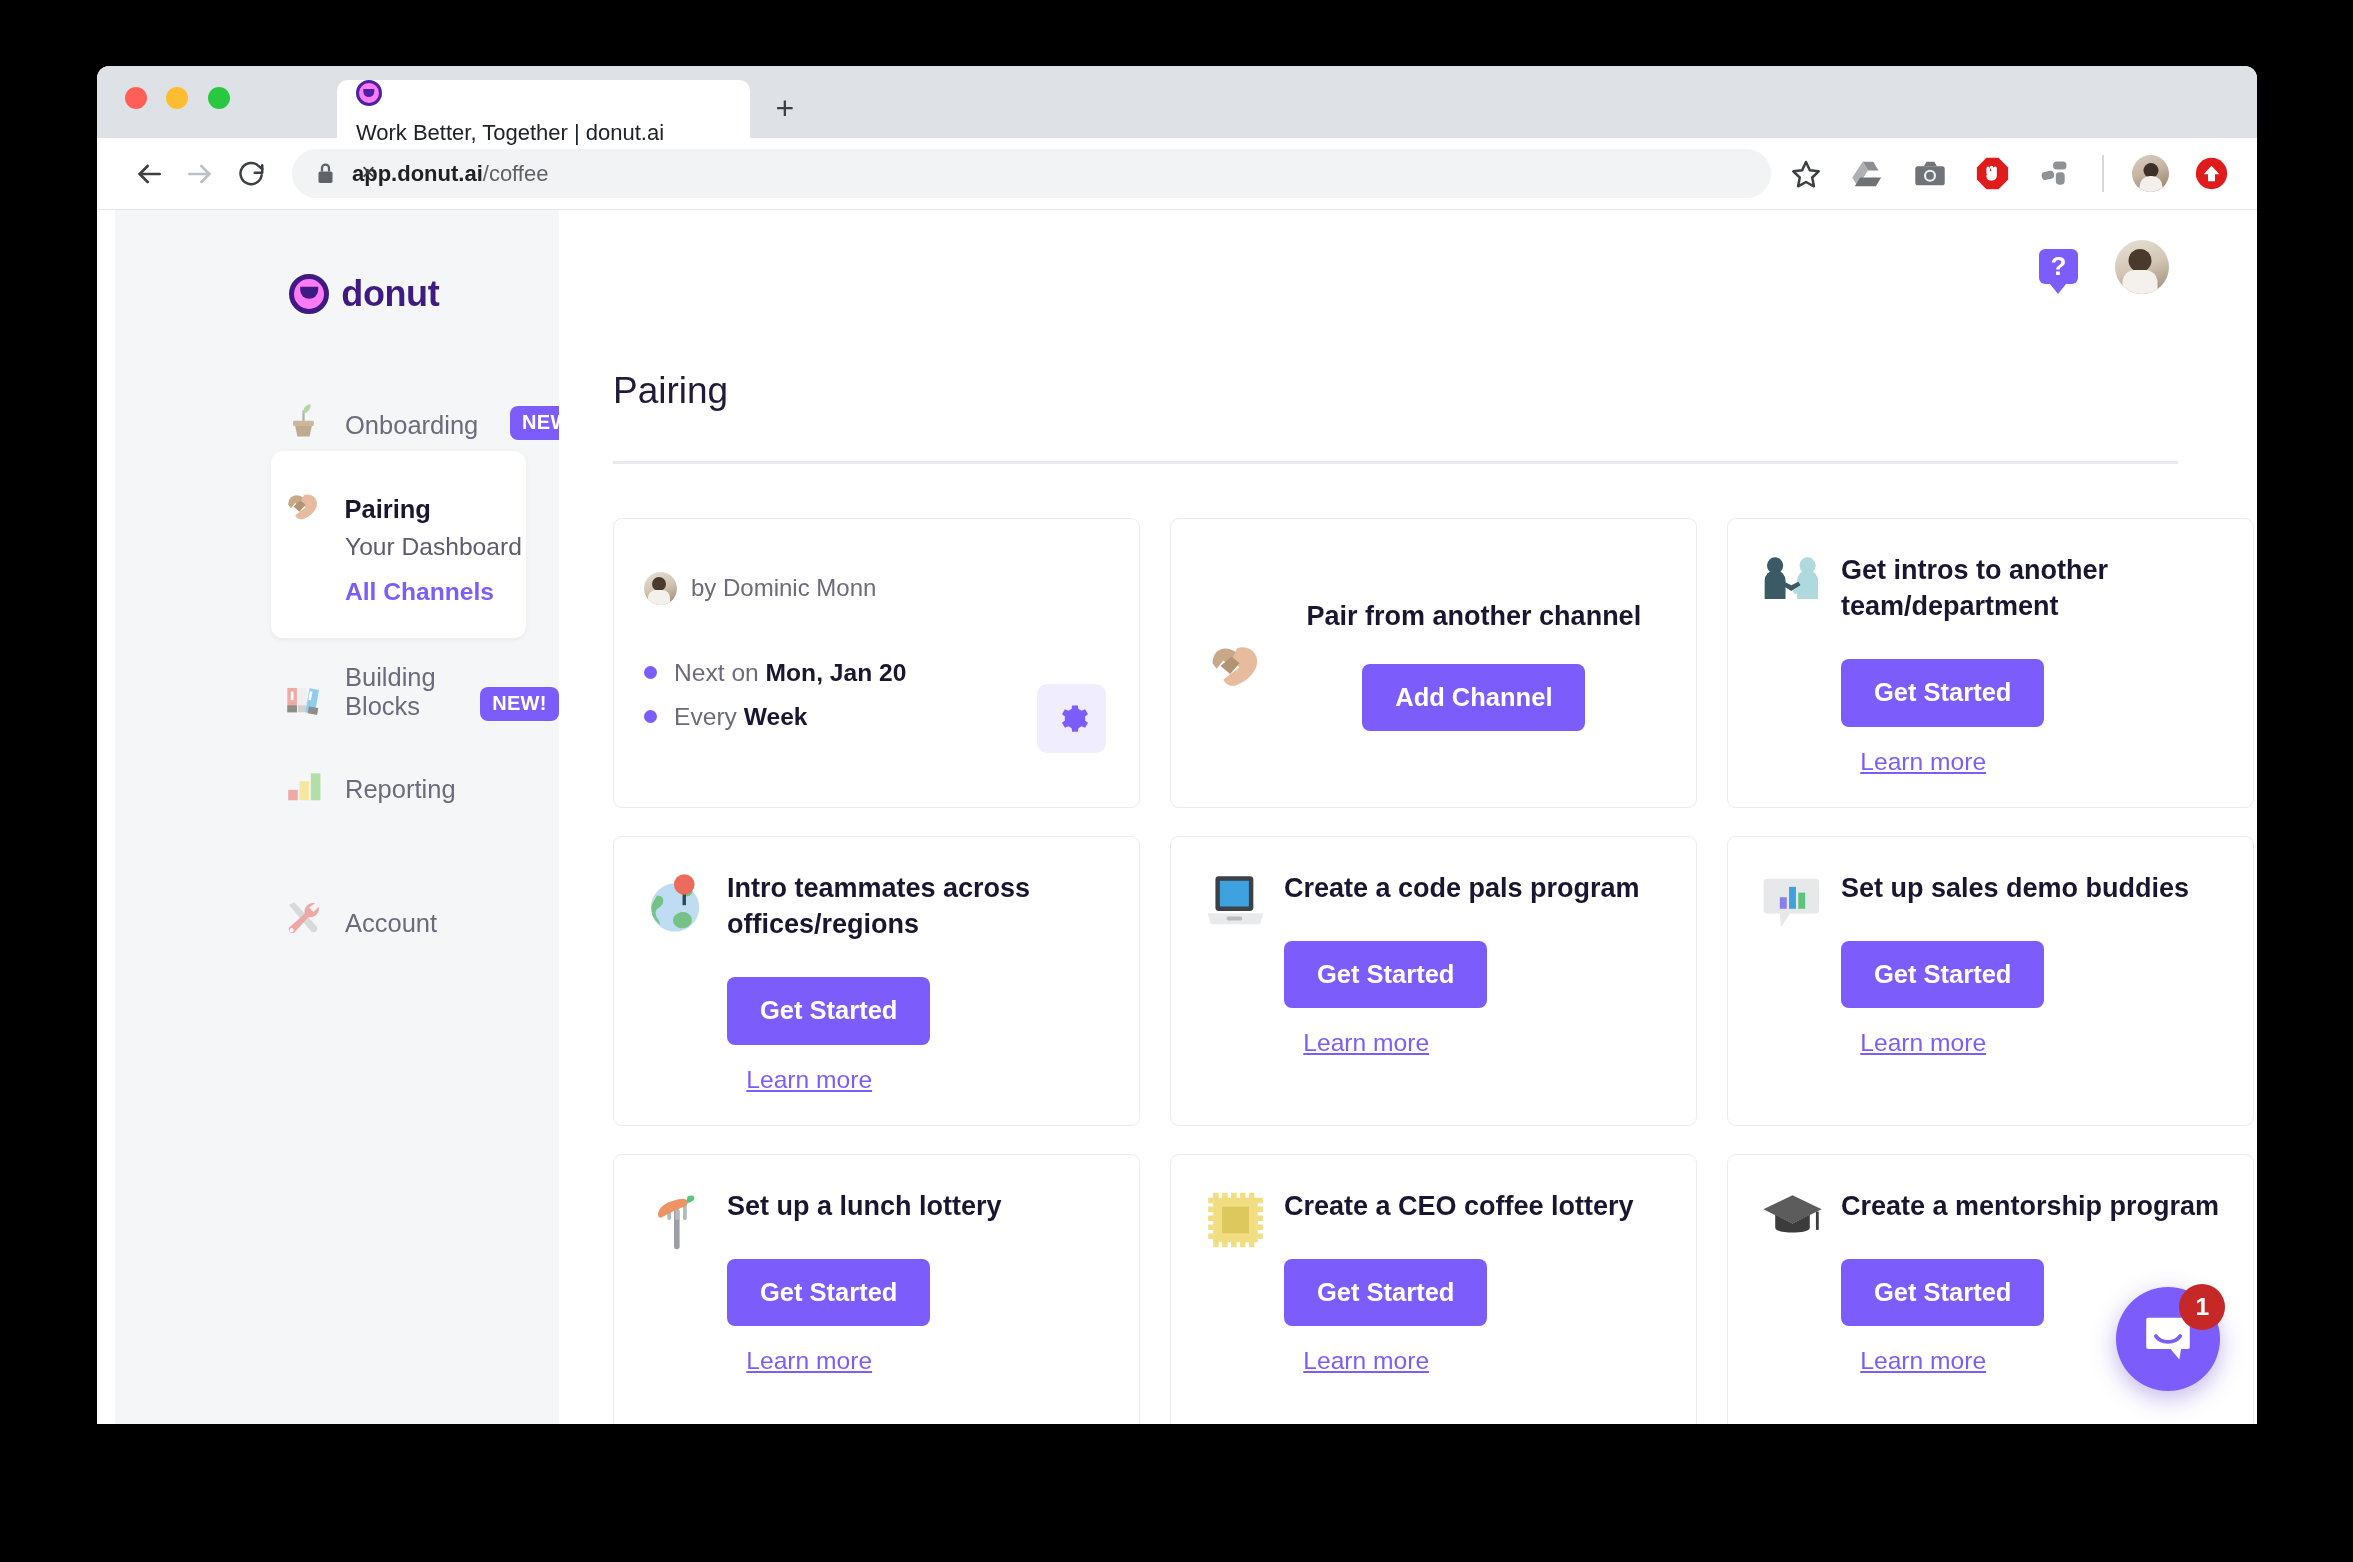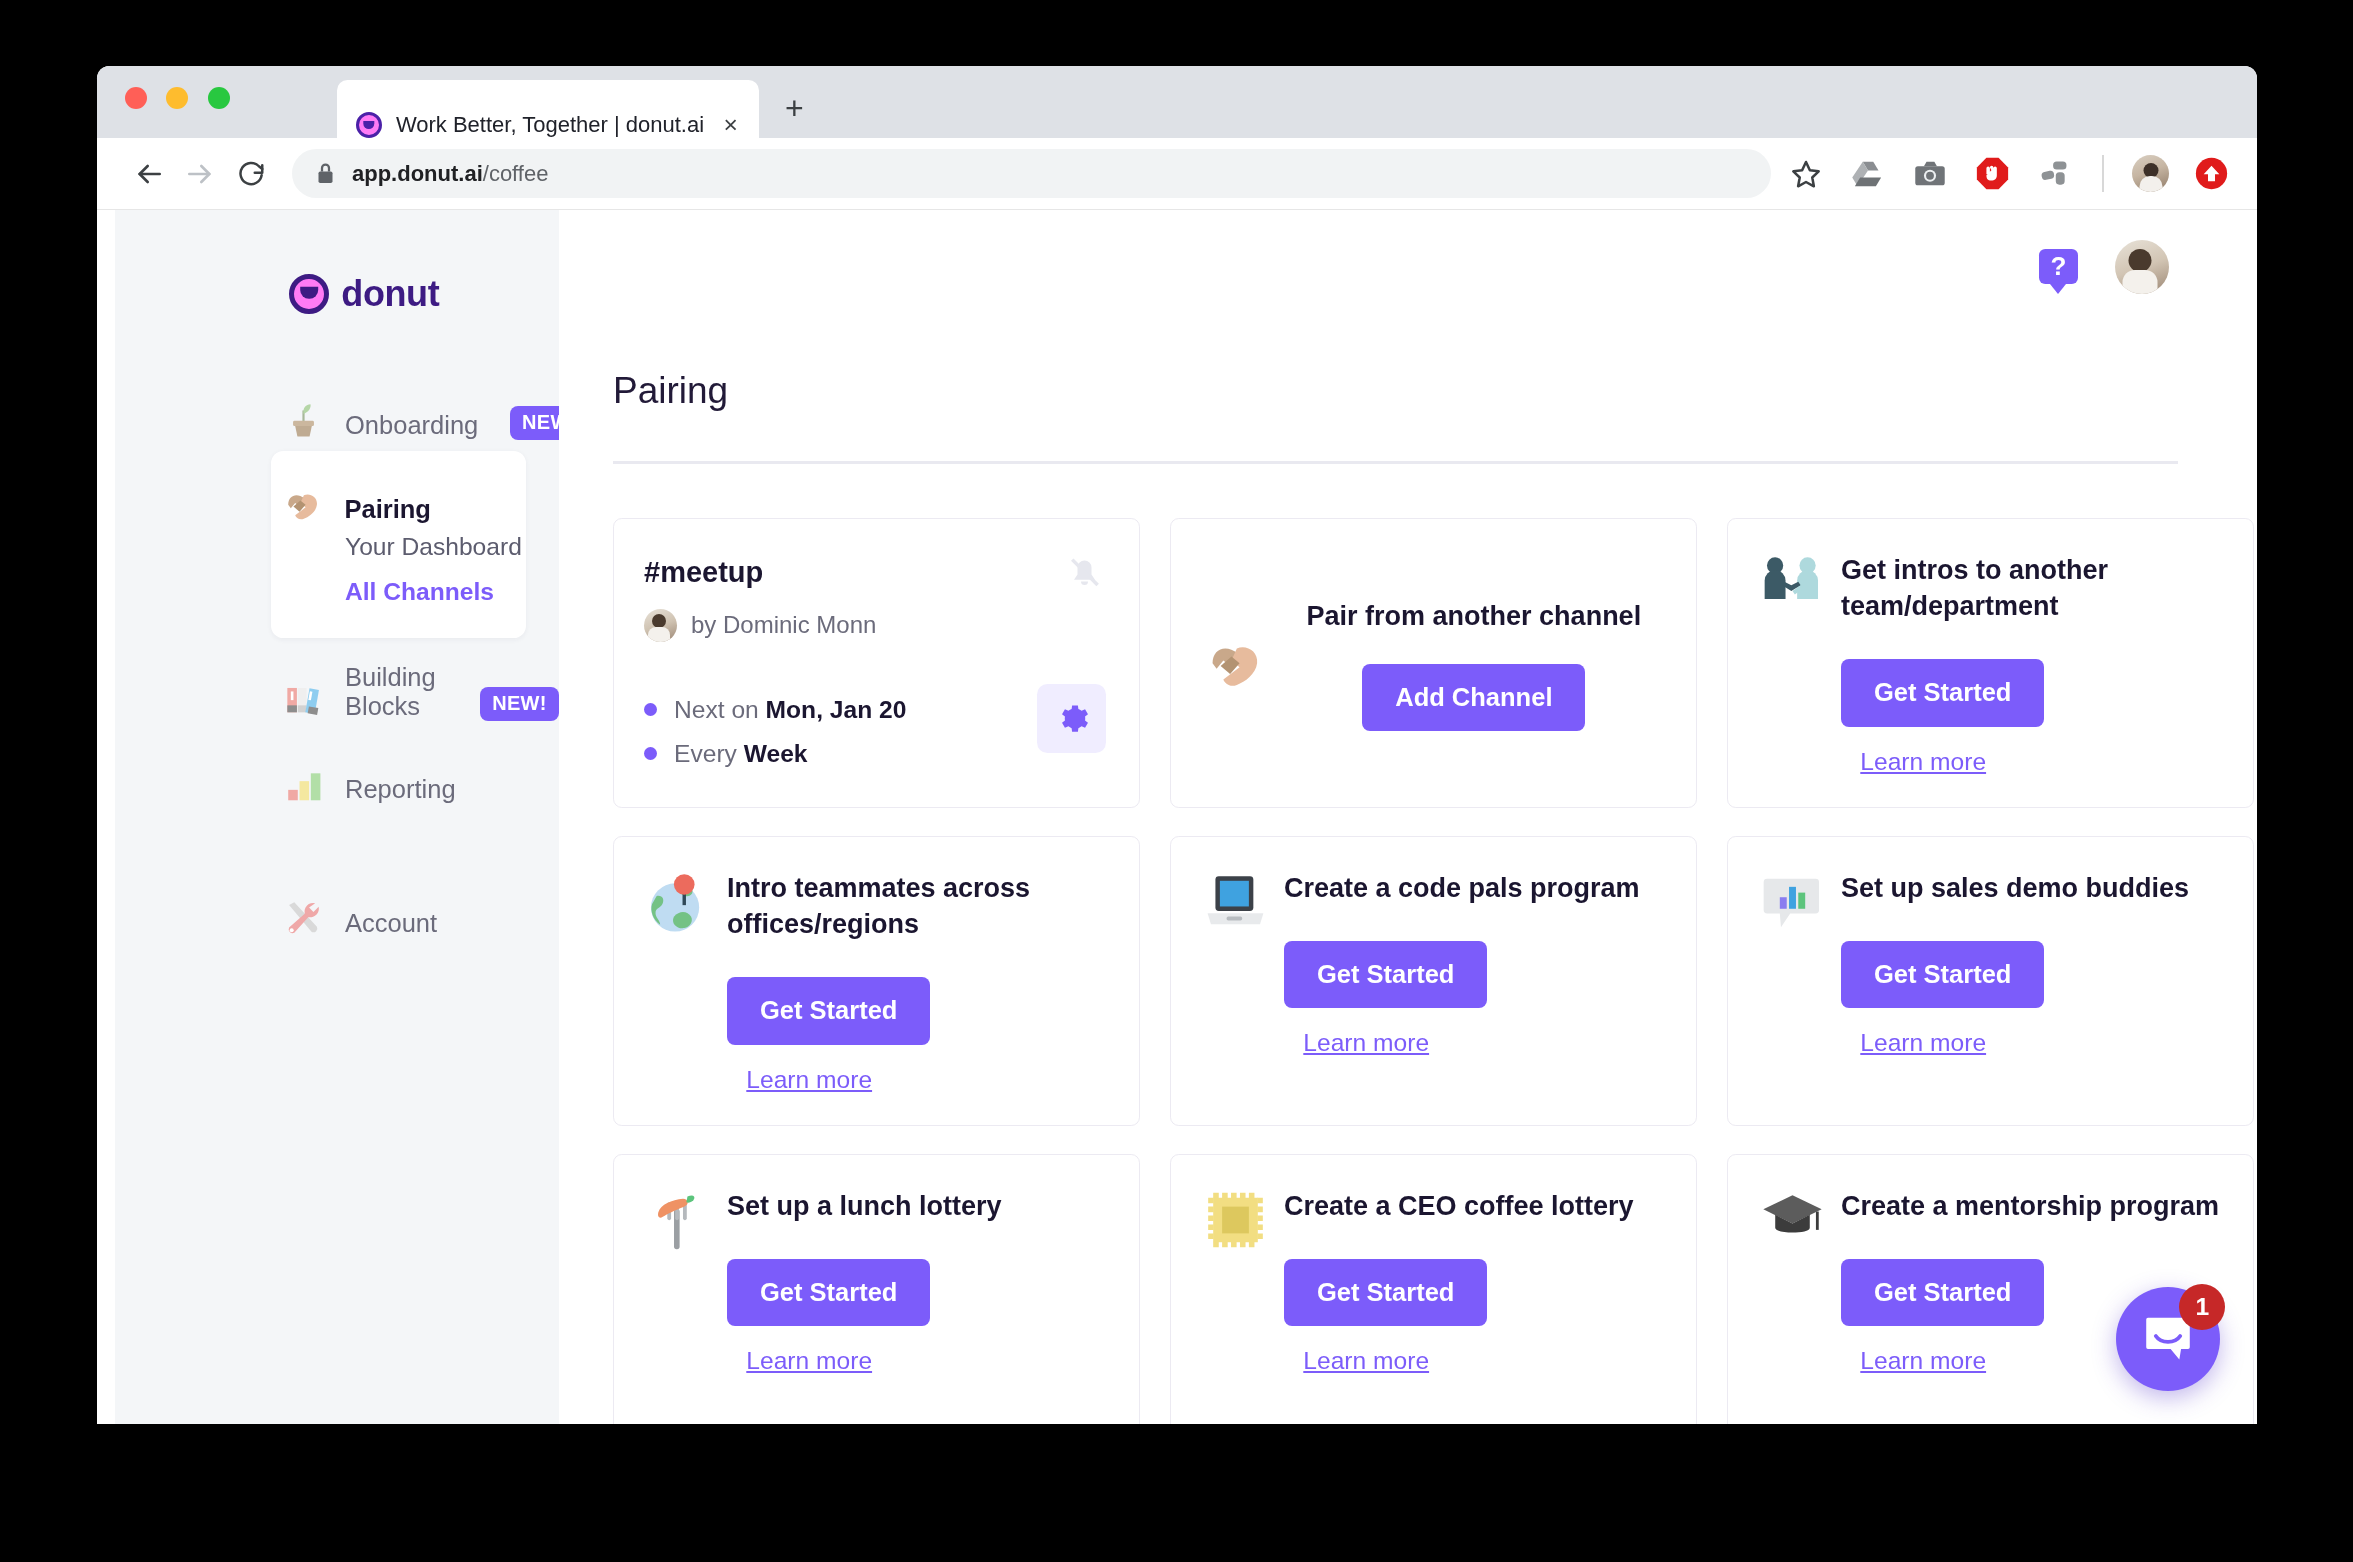--- a/index.html
+++ b/index.html
@@ -40,23 +40,24 @@
   .light.yellow { background: #febc2e; }
   .light.green { background: #28c840; }
 
   .tab {
     margin-left: 215px;
     height: 58px;
     min-width: 413px;
     background: #ffffff;
     border-radius: 10.5px 10.5px 0 0;
     display: flex;
-    align-items: flex-end;
+    align-items: flex-start;
     padding: 0 16px 0 19.3px;
     gap: 14px;
+    flex-direction: column;
   }
   .tab-favicon {
     width: 26px; height: 26px; border-radius: 50%;
     background: #ff7bf5;
     border: 3.5px solid #4b21a8;
     position: relative;
     flex: 0 0 auto;
   }
   .tab-favicon::before {
     content: "";
@@ -567,30 +568,20 @@
         <div class="help-bubble">?</div>
         <div class="user-avatar"></div>
       </div>
 
       <div class="page-title">Pairing</div>
       <div class="title-rule"></div>
 
       <div class="grid">
 
         <div class="card card-meetup">
-          <div class="meetup-top">
-            <span class="meetup-name">#meetup</span>
-            <span class="bell-muted">
-              <svg width="35" height="37" viewBox="0 0 40 42">
-                  <path d="M20 5 a8 8 0 0 1 8 8 v8 l4 6 H8 l4 -6 v-8 a8 8 0 0 1 8 -8 z" fill="#e6e7ee"></path>
-                  <path d="M16 29 a4 4 0 0 0 8 0 z" fill="#e6e7ee"></path>
-                  <line x1="6" y1="4" x2="35" y2="33" stroke="#e6e7ee" stroke-width="4"></line>
-                </svg>
-            </span>
-          </div>
           <div class="meetup-by">
             <span class="by-avatar"></span>
             <span class="by-text"><span>by </span><span>Dominic Monn</span></span>
           </div>
           <div class="meetup-facts">
             <div class="fact">
               <span class="fact-dot"></span>
               <span class="fact-text"><span>Next on </span><b>Mon, Jan 20</b></span>
             </div>
             <div class="fact">

